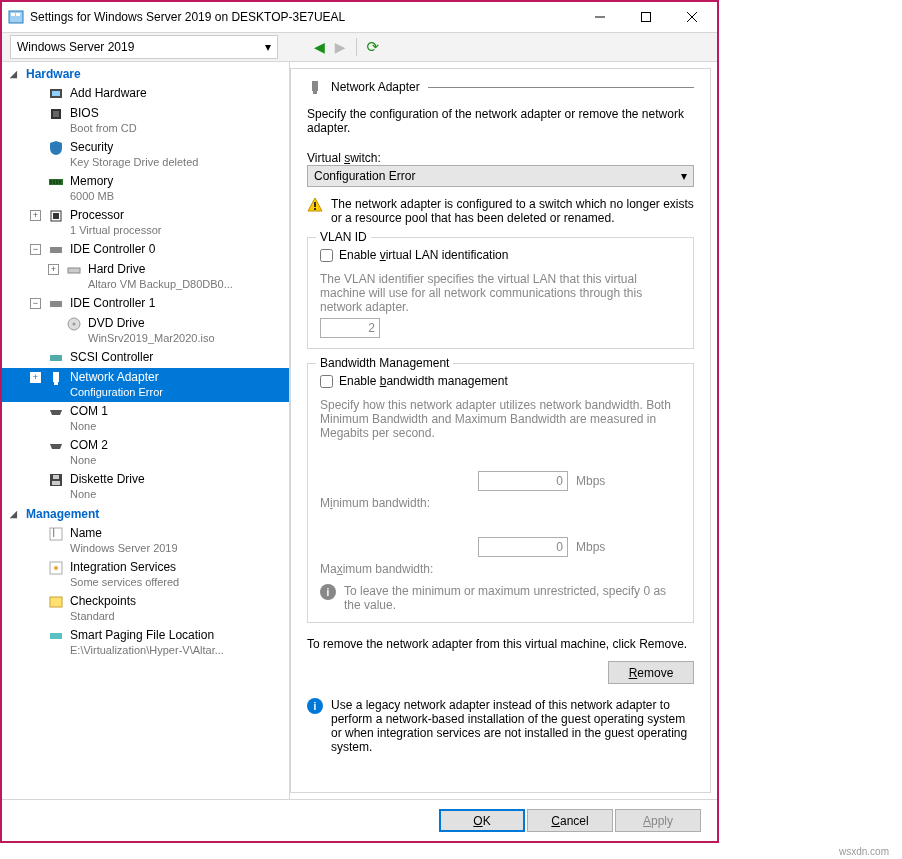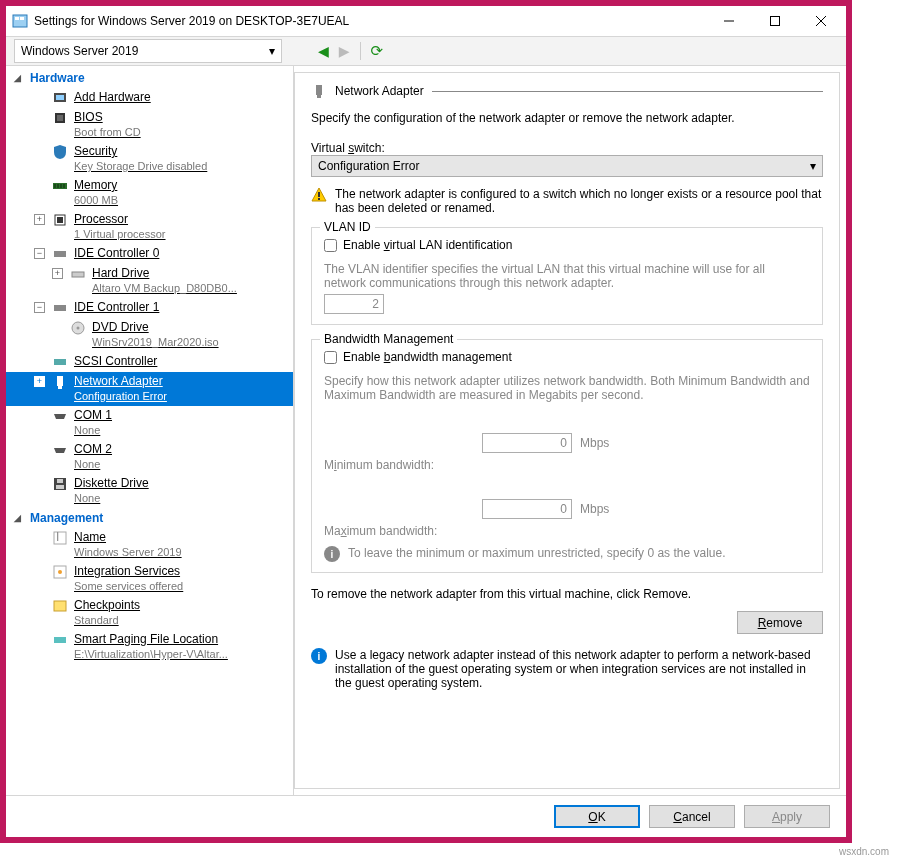--- a/index.html
+++ b/index.html
@@ -1,33 +1,33 @@
 <!DOCTYPE html>
 <html><head>
 <meta charset="utf-8">
 <style>
 * { box-sizing: border-box; margin: 0; padding: 0; font-family: "Segoe UI", Tahoma, sans-serif; font-size: 12px; }
 body { background: #fff; width: 902px; height: 859px; overflow: hidden; }
-.window { width: 852px; height: 843px; border: 6px solid #be185d; display: flex; flex-direction: column; background: #fff; }
+.window { width: 719px; height: 843px; border: 2px solid #be185d; display: flex; flex-direction: column; background: #fff; }
 .titlebar { height: 30px; display: flex; align-items: center; padding: 0 2px 0 6px; background: #fff; }
 .titlebar .icon { width: 16px; height: 16px; margin-right: 6px; }
 .titlebar .title { flex: 1; font-size: 12px; color: #000; }
 .titlebar .winbtn { width: 46px; height: 30px; display: flex; align-items: center; justify-content: center; color: #000; }
 .toolbar { height: 30px; border-top: 1px solid #d6d6d6; border-bottom: 1px solid #d6d6d6; display: flex; align-items: center; background: #f3f3f3; padding: 2px 8px; gap: 6px; }
 .toolbar .vm-select { width: 268px; height: 24px; border: 1px solid #ccc; background: #fff; display: flex; align-items: center; padding: 0 6px; justify-content: space-between; }
 .toolbar .nav { display: flex; gap: 10px; margin-left: 30px; align-items: center; }
 .toolbar .nav span { font-size: 14px; }
 .main { flex: 1; display: flex; overflow: hidden; }
 .sidebar { width: 288px; border-right: 1px solid #d6d6d6; overflow-y: auto; background: #fff; padding: 2px 0; }
 .section-header { color: #0066cc; font-weight: bold; padding: 3px 6px 3px 24px; display: flex; align-items: center; gap: 6px; position: relative; }
 .section-header .caret { position: absolute; left: 8px; color: #555; font-size: 9px; }
 .tree-item { padding: 2px 4px 2px 28px; line-height: 15px; position: relative; }
 .tree-item.level1 { padding-left: 46px; }
 .tree-item.level2 { padding-left: 64px; }
-.tree-item .row { display: flex; align-items: flex-start; gap: 6px; text-decoration: underline; }
+.tree-item .row { display: flex; align-items: flex-start; gap: 6px; }
 .tree-item .icon { width: 16px; height: 16px; flex-shrink: 0; display: flex; align-items: center; justify-content: center; }
 .tree-item .labels { display: flex; flex-direction: column; }
 .tree-item .label { color: #000; }
 .tree-item .sub { color: #777; font-size: 11px; }
 .tree-item.selected { background: #0078d7; color: #fff; }
 .tree-item.selected .label, .tree-item.selected .sub { color: #fff; }
 .content { flex: 1; display: flex; flex-direction: column; border: 1px solid #d6d6d6; margin: 6px 6px 6px 0; }
 .content-inner { flex: 1; padding: 10px 16px; overflow: auto; }
 .panel-title-row { display: flex; align-items: center; gap: 8px; margin-bottom: 12px; }
 .panel-title-row .line { flex: 1; height: 1px; background: #888; }
@@ -48,21 +48,21 @@
 .bw-row .bwlabel { width: 150px; color: #888; margin-top: 44px; }
 .bw-row .unit { color: #888; }
 .info-row { display: flex; gap: 8px; align-items: flex-start; margin-top: 6px; color: #888; }
 .info-row .iicon { width: 16px; height: 16px; flex-shrink: 0; border-radius: 50%; background: #888; color: #fff; display: flex; align-items: center; justify-content: center; font-weight: bold; font-size: 10px; }
 .remove-row { text-align: right; margin: 10px 0 14px; }
 .btn { min-width: 86px; height: 23px; border: 1px solid #adadad; background: #e1e1e1; padding: 0 14px; cursor: pointer; }
 .btn.primary { border: 2px solid #0078d7; background: #e1e1e1; }
 .btn.disabled { color: #888; }
 .legacy-row { display: flex; gap: 8px; align-items: flex-start; }
 .legacy-row .iicon2 { width: 16px; height: 16px; flex-shrink: 0; border-radius: 50%; background: #0078d7; color: #fff; display: flex; align-items: center; justify-content: center; font-weight: bold; font-size: 10px; }
-.footer { height: 42px; border-top: 1px solid #d6d6d6; display: flex; align-items: center; justify-content: flex-end; gap: 9px; padding: 0 16px; }
+.footer { height: 42px; border-top: 1px solid #d6d6d6; display: flex; align-items: center; justify-content: flex-end; gap: 2px; padding: 0 16px; }
 .watermark { position: absolute; right: 13px; top: 846px; font-size: 10px; color: #999; }
 .underline-letter { text-decoration: underline; }
 svg { display: block; }
 .small-exp { width:11px;height:11px;border:1px solid #919191;background:#fff;display:inline-flex;align-items:center;justify-content:center;font-size:9px;line-height:9px;color:#555;position:absolute;left:28px;top:4px; }
 </style>
 </head>
 <body>
 
 <div class="window">
 
@@ -145,21 +145,21 @@
 
       <div class="tree-item level1">
         <div class="row">
             <span class="icon">
               <svg width="16" height="16">
                 <path d="M8 1 L14 3 L14 8 Q14 14 8 15 Q2 14 2 8 L2 3 Z" fill="#2b7bb9"></path>
               </svg>
             </span>
             <div class="labels">
               <span class="label">Security</span>
-              <span class="sub">Key Storage Drive disabled</span>
+              <span class="sub">Key Storage Drive deleted</span>
             </div>
           </div>
       </div>
 
       <div class="tree-item level1">
         <div class="row">
             <span class="icon">
               <svg width="16" height="16">
                 <rect x="1" y="5" width="14" height="6" fill="#2a6e2a"></rect>
                 <rect x="2" y="6" width="2" height="4" fill="#1a4a1a"></rect>

